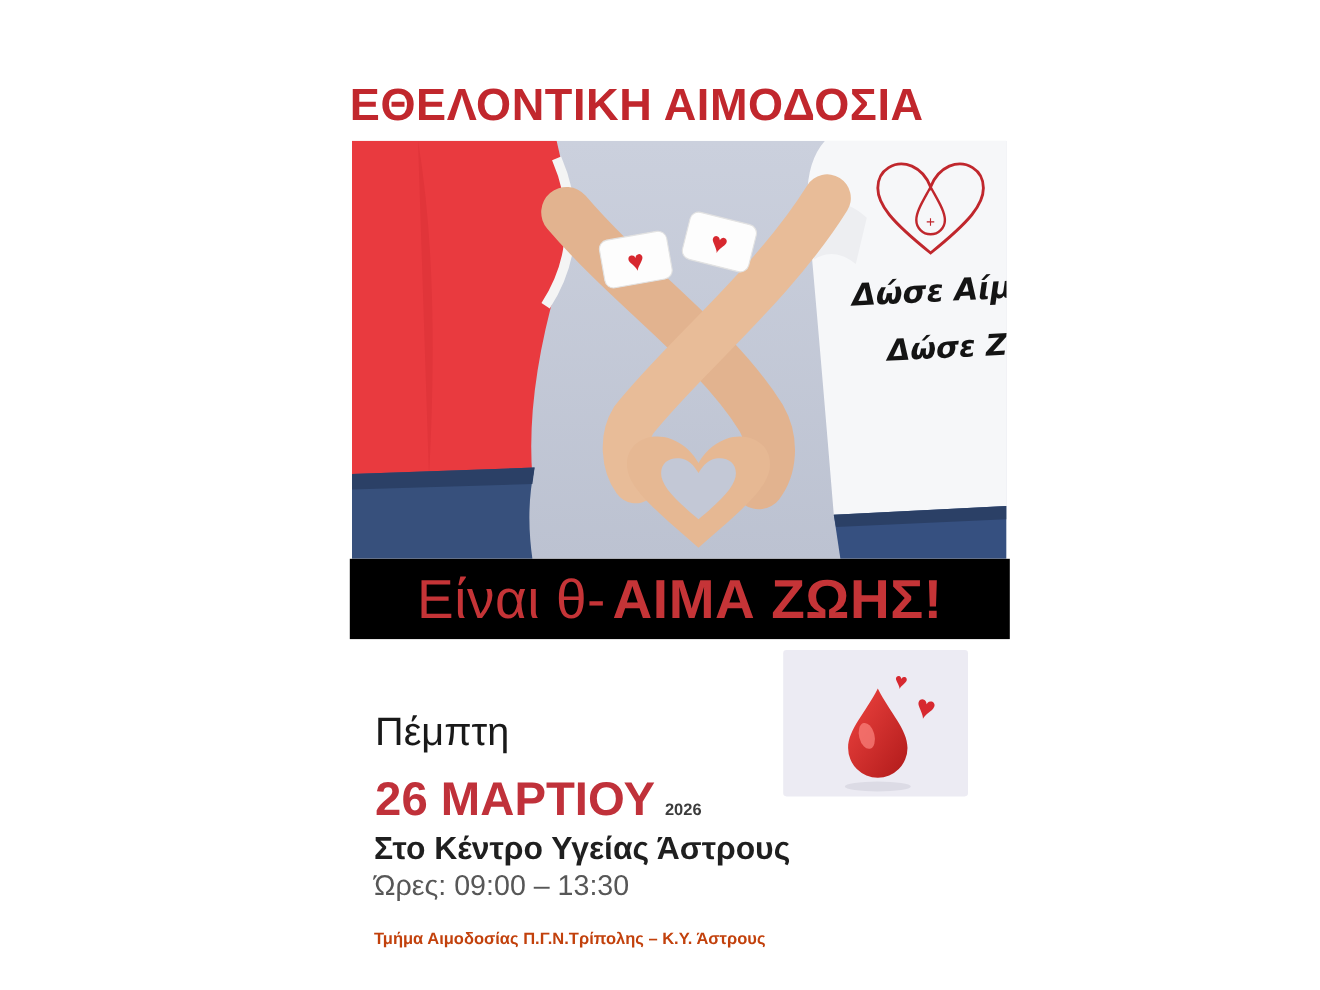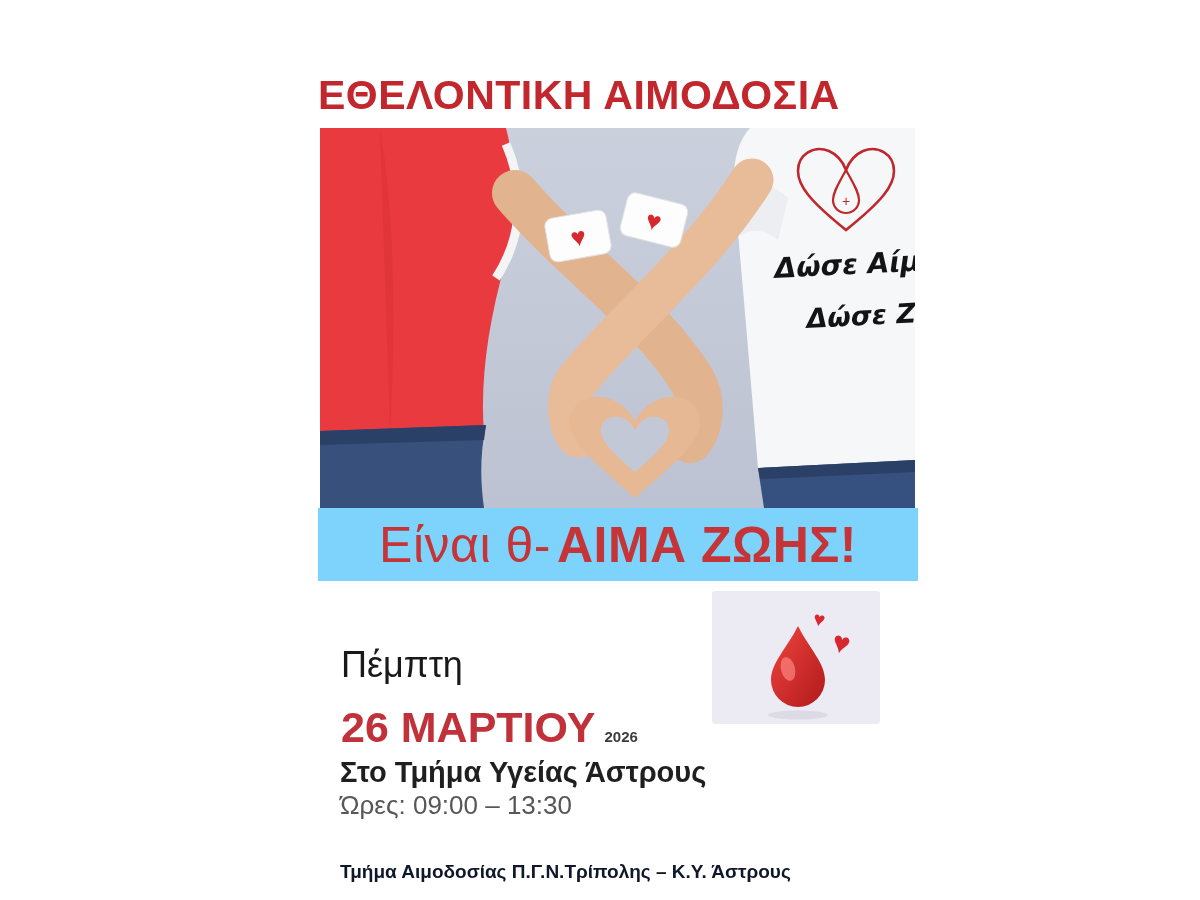--- a/index.html
+++ b/index.html
@@ -16,41 +16,41 @@
     color:#C1272D;white-space:nowrap;
   }
 
   
   #photo{left:320px;top:92px;width:595px;height:380px;}
   #photo svg{display:block;}
 
   
   #banner{
     left:318px;top:472px;width:600px;height:73px;
-    background:#7dd3fc;display:flex;align-items:center;justify-content:center;
+    background:#000000;display:flex;align-items:center;justify-content:center;
     white-space:nowrap;
   }
   #banner .bn{font-size:50px;color:#C53437;letter-spacing:.5px;}
   #banner .bn-prefix{font-weight:400;}
   #banner .bn-main{font-weight:700;margin-left:6px;}
 
   
   #drop-box{
     left:712px;top:555px;width:168px;height:133px;
     background:#ECEBF3;border-radius:3px;
   }
 
   
   #event-day{left:341px;top:600px;font-size:36px;font-weight:400;color:#191919;line-height:58px;}
   #event-date-row{left:341px;top:666px;line-height:50px;white-space:nowrap;}
   #event-date-row .date{font-size:43px;font-weight:700;color:#C0313A;}
   #event-date-row .year{font-size:15px;font-weight:700;color:#3c3c3c;margin-left:9px;}
   #event-location{left:340px;top:719px;font-size:29px;font-weight:700;color:#1f1f1f;line-height:34px;}
   #event-hours{left:340px;top:754px;font-size:26px;font-weight:400;color:#575757;line-height:30px;}
-  #event-organizer{left:340px;top:824px;font-size:19px;font-weight:700;color:#0f172a;line-height:24px;}
+  #event-organizer{left:340px;top:806px;font-size:15px;font-weight:700;color:#c2410c;line-height:24px;}
 
   
   #cutoff-logo{left:730px;top:892px;width:34px;height:8px;background:#141414;}
 
   .handwriting{
     font-family:"DejaVu Sans",sans-serif;
     font-style:italic;font-weight:700;
   }
 </style>
 </head>
@@ -145,21 +145,21 @@
       <text x="127" y="62" font-size="30" text-anchor="middle" fill="#D7282F" transform="rotate(14 127 62)">♥</text>
     </svg>
   </div>
 
   <div id="event-day" class="abs">Πέμπτη</div>
 
   <div id="event-date-row" class="abs">
     <span class="date">26 ΜΑΡΤΙΟΥ</span><span class="year">2026</span>
   </div>
 
-  <div id="event-location" class="abs">Στο Τμήμα Υγείας Άστρους</div>
+  <div id="event-location" class="abs">Στο Κέντρο Υγείας Άστρους</div>
 
   <div id="event-hours" class="abs">Ώρες: 09:00 – 13:30</div>
 
   <div id="event-organizer" class="abs">Τμήμα Αιμοδοσίας Π.Γ.Ν.Τρίπολης – Κ.Υ. Άστρους</div>
 
   <div id="cutoff-logo" class="abs"></div>
 
 </div>
 
 </body></html>

